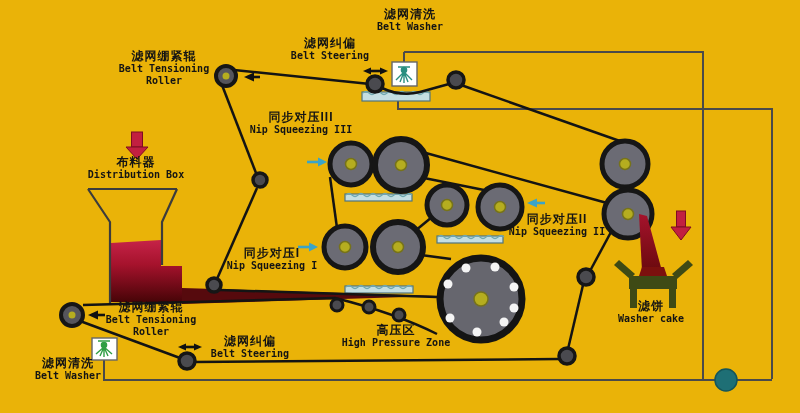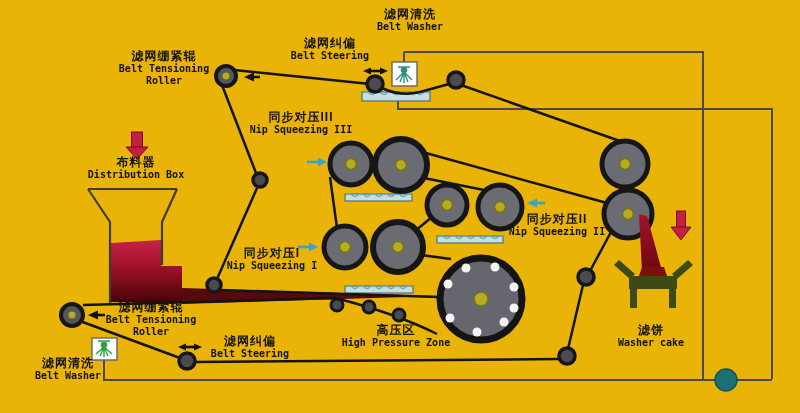--- a/index.html
+++ b/index.html
@@ -276,18 +276,18 @@
   <span class="en">Belt Steering</span>
 </div>
 <div class="lbl" style="left:68px;top:357px">
   <span class="zh">滤网清洗</span>
   <span class="en">Belt Washer</span>
 </div>
 <div class="lbl" style="left:396px;top:324px">
   <span class="zh">高压区</span>
   <span class="en">High Pressure Zone</span>
 </div>
-<div class="lbl" style="left:651px;top:324px">
+<div class="lbl" style="left:651px;top:300px">
   <span class="zh">滤饼</span>
   <span class="en">Washer cake</span>
 </div>
 
 </div>
 
 </body></html>

